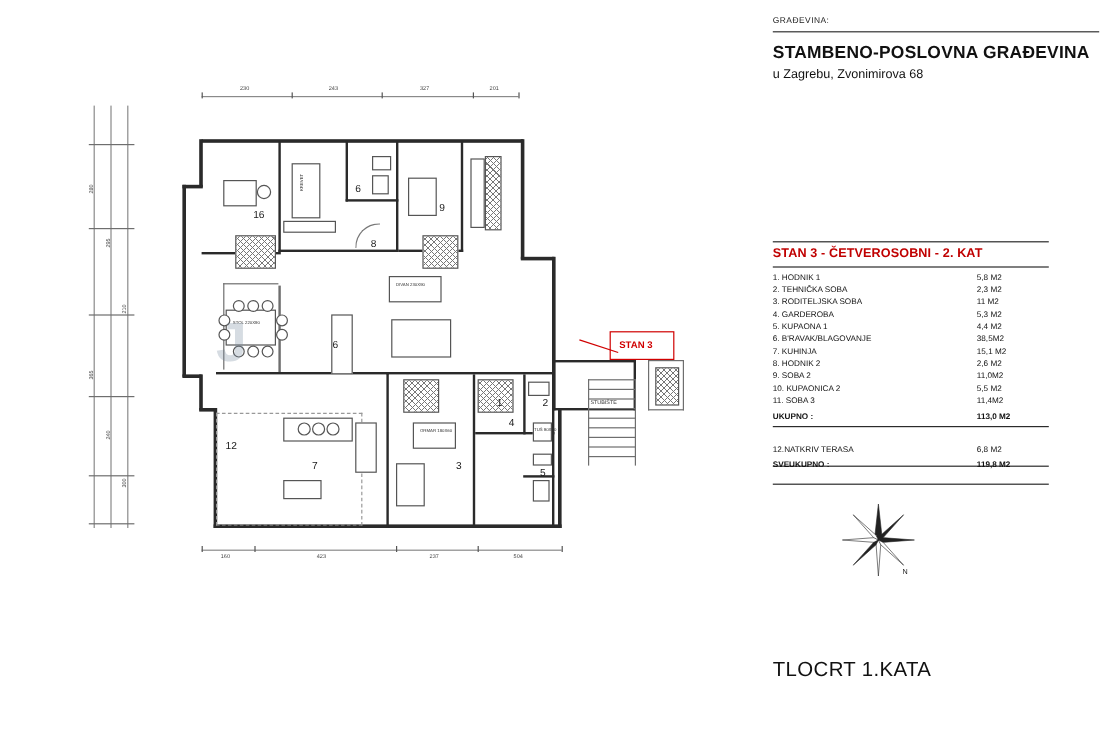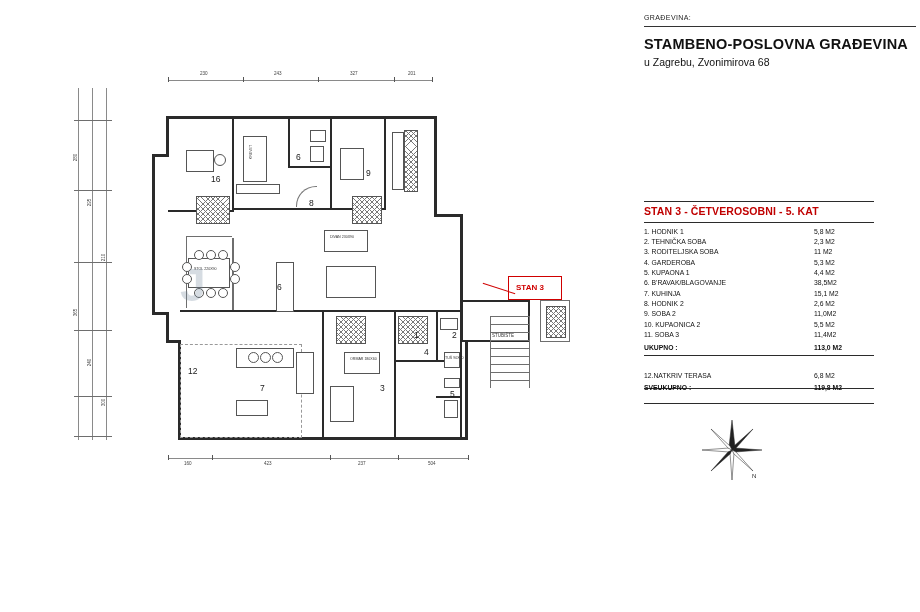--- a/index.html
+++ b/index.html
@@ -245,21 +245,21 @@
     <div class="wm-logo">J</div>
   </div>
 
   <div class="rightcol">
 
     <div class="lbl-gradevina">GRAĐEVINA:</div>
     <div class="thin" style="left:4px;top:26px;width:272px;height:1px;background:#333;"></div>
     <div class="title-main">STAMBENO-POSLOVNA GRAĐEVINA</div>
     <div class="title-sub">u Zagrebu, Zvonimirova 68</div>
 
-    <div class="stan-title">STAN 3  - ČETVEROSOBNI - 5. KAT</div>
+    <div class="stan-title">STAN 3  - ČETVEROSOBNI - 2. KAT</div>
 
     <table class="roomtable">
       <tbody>
           <tr>
         <td class="name">1. HODNIK 1</td>
         <td class="val">5,8 M2</td>
       </tr>
       <tr>
         <td class="name">2. TEHNIČKA SOBA</td>
         <td class="val">2,3 M2</td>
@@ -335,15 +335,16 @@
           <polygon points="62,32 35,30 32,32 35,34"></polygon>
           <polygon points="11,11 30,28 32,32 28,30" fill="#fff"></polygon>
           <polygon points="53,11 34,28 32,32 36,30"></polygon>
           <polygon points="53,53 34,36 32,32 36,34" fill="#fff"></polygon>
           <polygon points="11,53 30,36 32,32 28,34"></polygon>
         </g>
         <text x="52" y="60" font-size="6" fill="#222" font-family="Liberation Sans, sans-serif">N</text>
       </svg>
     </div>
 
+    <div class="tlocrt">TLOCRT 1.KATA</div>
   </div>
 
 </div>
 
 </body></html>

